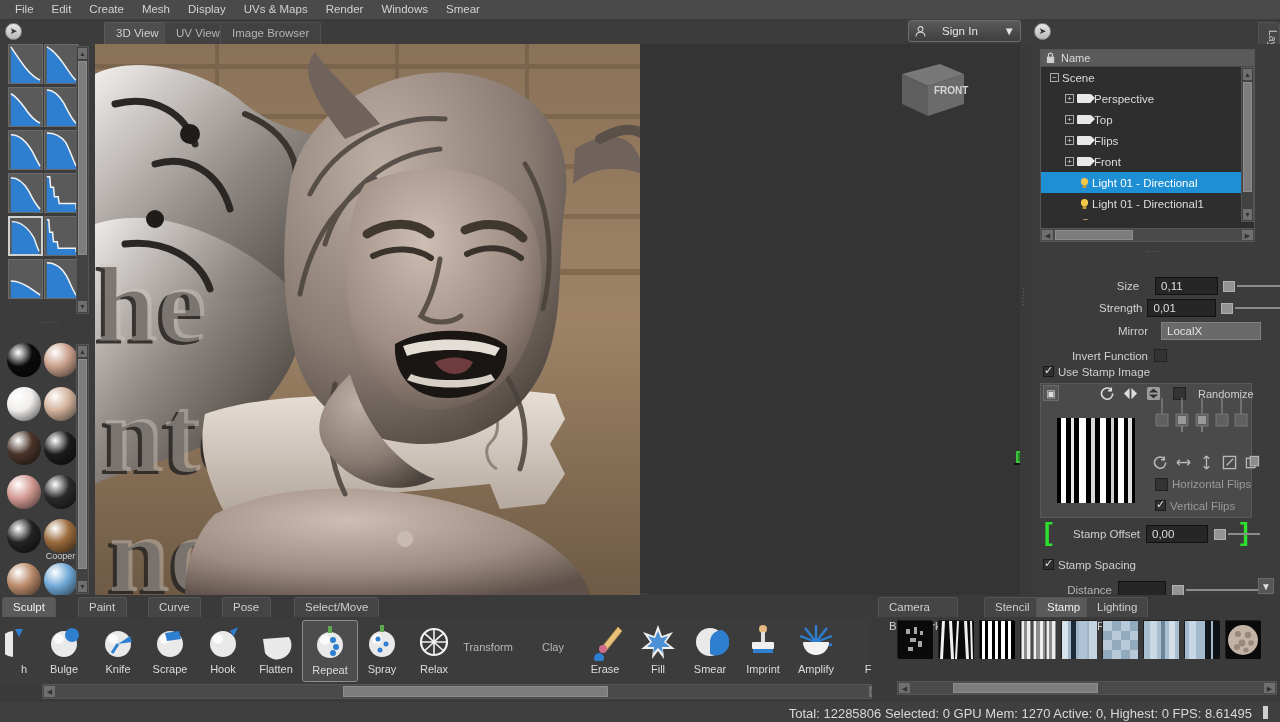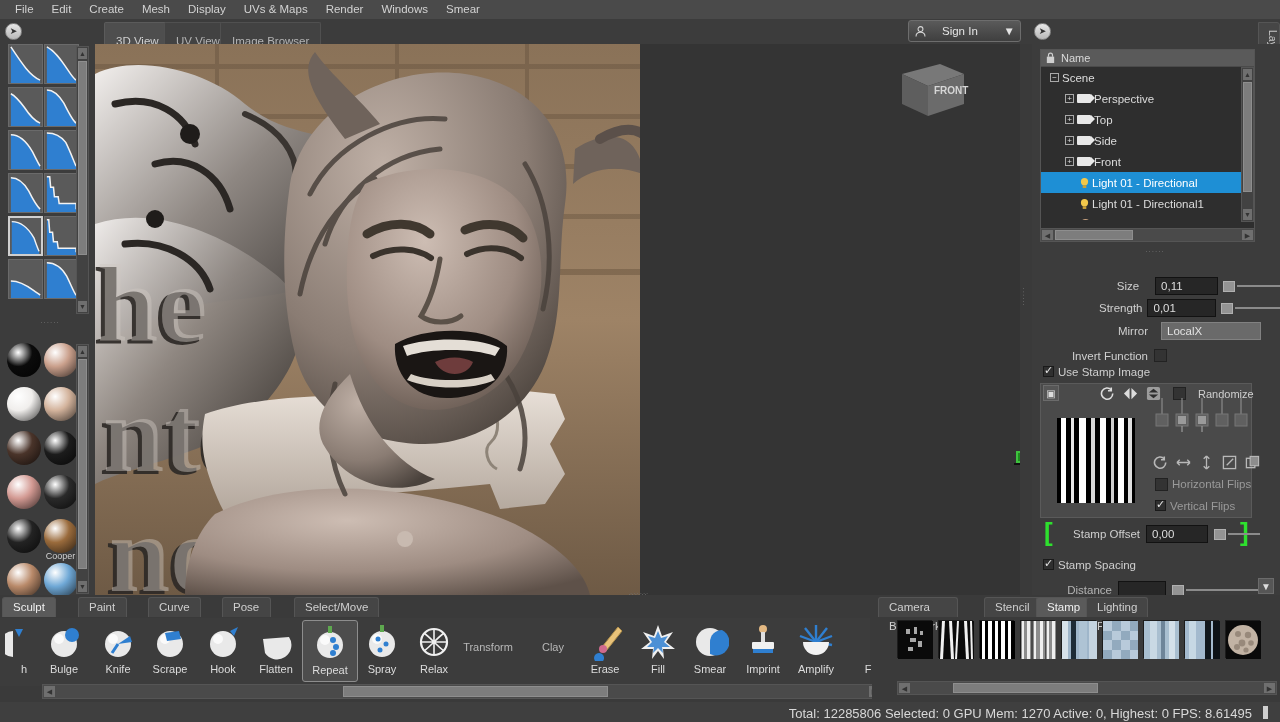--- a/index.html
+++ b/index.html
@@ -19,21 +19,21 @@
   }
   .menubar .mi{ padding:0 9px; line-height:19px; font-size:11.5px; color:#d2d2d2; cursor:default;}
 
   
   .viewtabs{
     position:absolute; left:0; top:19px; width:1280px; height:25px;
     background:#3c3c3c;
   }
   .vt{
     position:absolute; top:3px; height:22px; line-height:21px;
-    padding:8px 11px; font-size:11.5px; color:#d0d0d0;
+    padding:0 11px; font-size:11.5px; color:#d0d0d0;
     background:#4e4e4e; border:1px solid #5b5b5b; border-bottom:none;
     border-radius:2px 2px 0 0;
   }
   .vt.inactive{ background:#424242; border-color:#505050; color:#b4b4b4;}
   #vt0{ left:104px; }
   #vt1{ left:164px; }
   #vt2{ left:220px; }
 
   .arrow-round{
     position:absolute; width:17px;height:17px;border-radius:50%;
@@ -442,21 +442,21 @@
         <div class="trow">
           <span class="tindent" style="width:15px"></span>
           <span class="plusbox">+</span>
           <span class="camicon"></span>
           <span>Top</span>
         </div>
         <div class="trow">
           <span class="tindent" style="width:15px"></span>
           <span class="plusbox">+</span>
           <span class="camicon"></span>
-          <span>Side</span>
+          <span>Flips</span>
         </div>
         <div class="trow">
           <span class="tindent" style="width:15px"></span>
           <span class="plusbox">+</span>
           <span class="camicon"></span>
           <span>Front</span>
         </div>
         <div class="trow sel">
           <span class="tindent" style="width:30px"></span>
           <svg class="bulb" viewBox="0 0 10 13">

